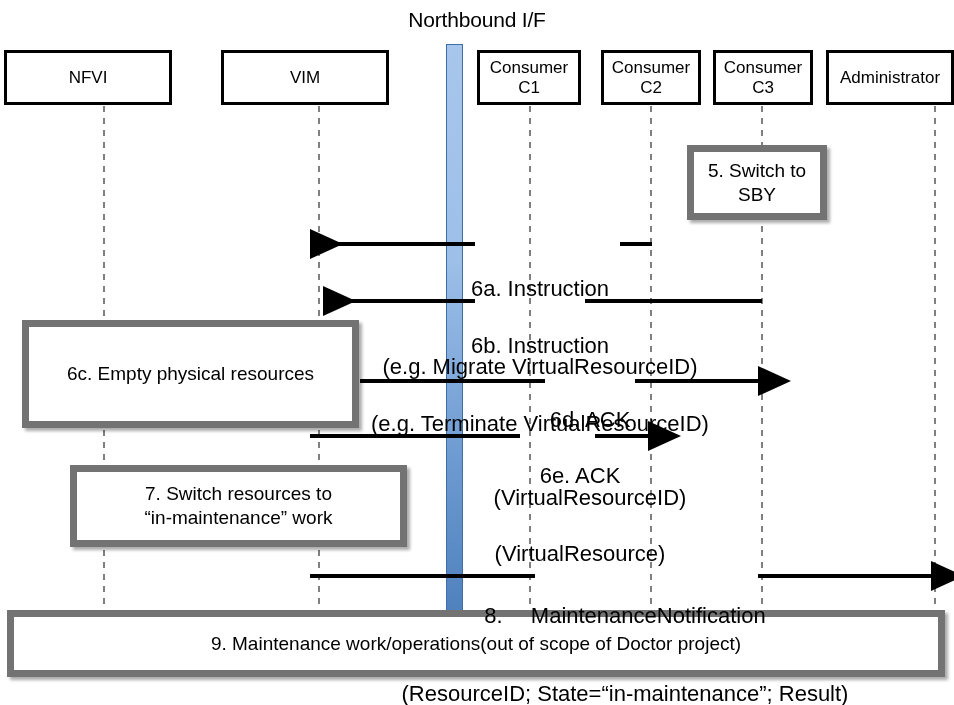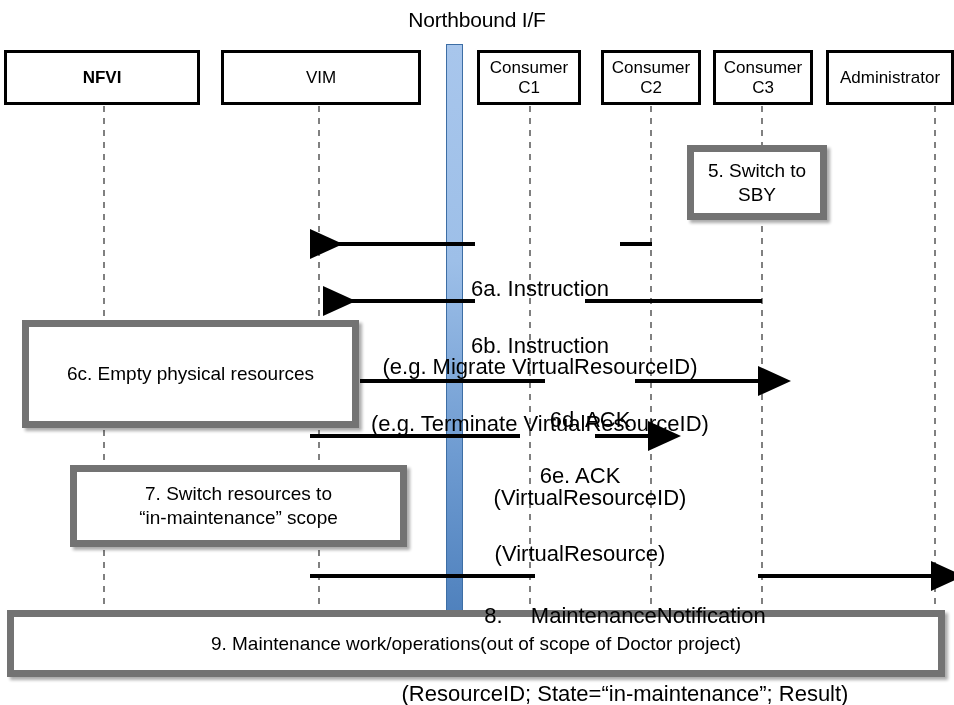--- a/index.html
+++ b/index.html
@@ -110,25 +110,25 @@
       <line x1="319" y1="106" x2="319" y2="614"></line>
       <line x1="530" y1="106" x2="530" y2="614"></line>
       <line x1="651" y1="106" x2="651" y2="614"></line>
       <line x1="762" y1="106" x2="762" y2="614"></line>
       <line x1="935" y1="106" x2="935" y2="614"></line>
     </g>
   </svg>
 
   <div class="nbbar"></div>
 
-  <div class="actor" style="left:4px; top:50px; width:196px; height:55px;font-weight:bold;">
+  <div class="actor" style="left:4px; top:50px; width:168px; height:55px;">
     <span>NFVI</span>
   </div>
 
-  <div class="actor" style="left:221px; top:50px; width:200px; height:55px;">
+  <div class="actor" style="left:221px; top:50px; width:168px; height:55px;">
     <span>VIM</span>
   </div>
 
   <div class="actor" style="left:477px; top:50px; width:104px; height:55px; flex-direction:column;">
     <span>Consumer</span>
     <span>C1</span>
   </div>
 
   <div class="actor" style="left:601px; top:50px; width:100px; height:55px; flex-direction:column;">
     <span>Consumer</span>
@@ -184,21 +184,21 @@
     <span>5. Switch to</span>
     <span>SBY</span>
   </div>
 
   <div class="note" style="left:22px; top:320px; width:337px; height:108px;">
     <span>6c. Empty physical resources</span>
   </div>
 
   <div class="note" style="left:22px; top:465px; width:337px; height:82px; flex-direction:column;margin-left:48px;">
     <span>7. Switch resources to</span>
-    <span>“in-maintenance” scope</span>
+    <span>“in-maintenance” work</span>
   </div>
 
   <div class="note" style="left:7px; top:610px; width:938px; height:67px; flex-direction:row;">
     <span>9. Maintenance work/operations</span>
     <span>(out of scope of Doctor project)</span>
   </div>
 
   <div class="msg" style="left:330px; top:224px; width:420px;">
     <span class="line">6a. Instruction</span>
     <span class="line">(e.g. Migrate VirtualResourceID)</span>

